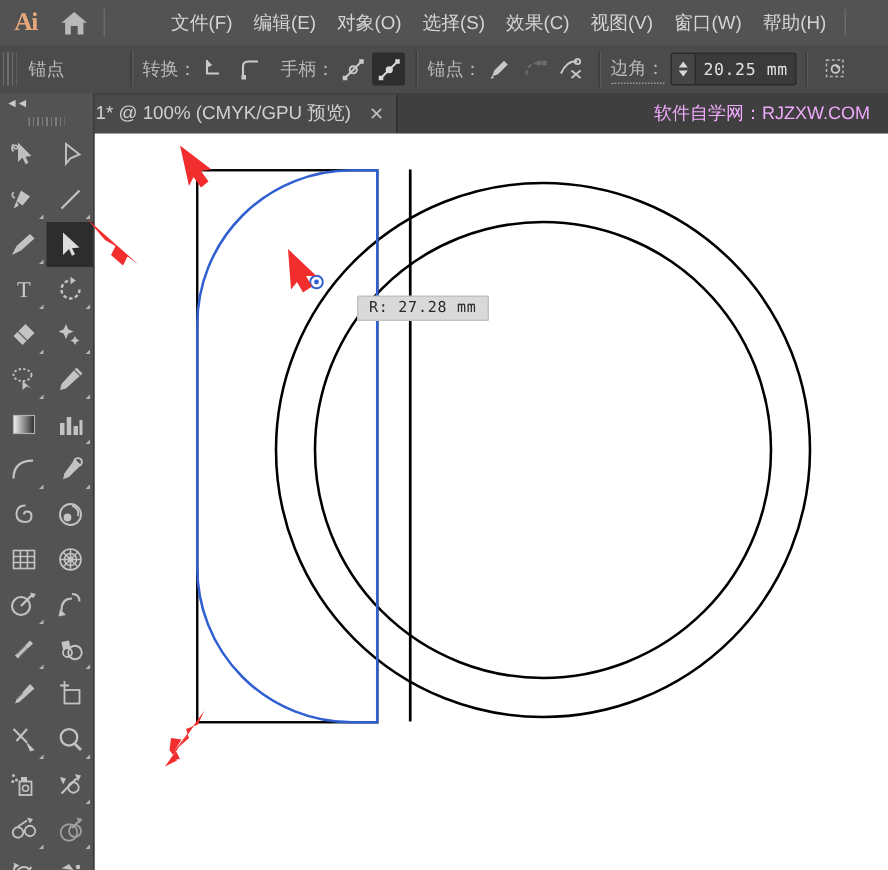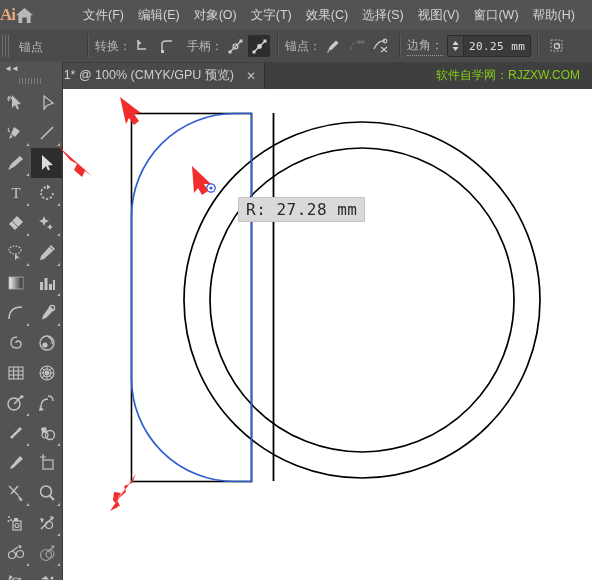--- a/index.html
+++ b/index.html
@@ -73,21 +73,21 @@
     opacity:.7;
   }
   .doctab{
     height:26px;display:flex;align-items:center;padding:0 8px 0 12px;
     background:#4a4a4a;border-right:1px solid #2d2d2d;border-left:1px solid #2d2d2d;
     margin-left:3px;
   }
   .doctab-title{color:#cfcfcf;font-size:12.5px;white-space:nowrap;}
   .doctab-close{color:#bdbdbd;font-size:12px;margin-left:12px;cursor:pointer;}
   .watermark{
-    margin-left:auto;color:#84cc16;font-size:12px;padding-right:12px;white-space:nowrap;
+    margin-left:auto;color:#f0abfc;font-size:12px;padding-right:12px;white-space:nowrap;
   }
 
   
   .toolbar{
     position:absolute;left:0;top:62px;width:62px;height:518px;
     background:#535353;border-right:1px solid #3a3a3a;
     z-index:5;
   }
   .tb-head{height:13px;display:flex;align-items:center;padding-left:4px;}
   .tb-collapse{color:#c9c9c9;font-size:8px;letter-spacing:-1px;}
@@ -112,21 +112,21 @@
     background:#ffffff;overflow:hidden;
   }
   .canvas-svg{position:absolute;left:0;top:0;}
 
   
   .tooltip{
     position:absolute;left:238px;top:197px;
     background:#d9d9d9;border:1px solid #c2c2c2;
     padding:2px 7px;border-radius:1px;
     font-family:"DejaVu Sans Mono","Liberation Mono",monospace;
-    font-size:16px;color:#2a2a2a;letter-spacing:.5px;white-space:nowrap;
+    font-size:10px;color:#2a2a2a;letter-spacing:.5px;white-space:nowrap;
     z-index:30;
   }
 
   
   .arrows{position:absolute;left:0;top:0;width:592px;height:580px;pointer-events:none;z-index:40;}
 </style>
 </head>
 <body>
 
 <div id="app">
@@ -136,23 +136,22 @@
     <div class="home-icon">
       <svg width="19" height="17" viewBox="0 0 19 17">
         <path d="M9.5 1 L18 8.2 L15.6 8.2 L15.6 16 L11.8 16 L11.8 10.4 L7.2 10.4 L7.2 16 L3.4 16 L3.4 8.2 L1 8.2 Z" fill="#b8b8b8"></path>
       </svg>
     </div>
     <div class="menu-sep"></div>
     <div class="menu-items">
       <div class="menu-item">文件(F)</div>
       <div class="menu-item">编辑(E)</div>
       <div class="menu-item">对象(O)</div>
-      <div class="menu-item">文字(T)</div>
+      <div class="menu-item">选择(S)</div>
       <div class="menu-item">效果(C)</div>
-      <div class="menu-item">选择(S)</div>
       <div class="menu-item">视图(V)</div>
       <div class="menu-item">窗口(W)</div>
       <div class="menu-item">帮助(H)</div>
     </div>
     <div class="menu-sep"></div>
   </div>
 
   <div class="controlbar">
     <div class="grip"></div>
     <div style="width:62px;padding-left:8px;">

